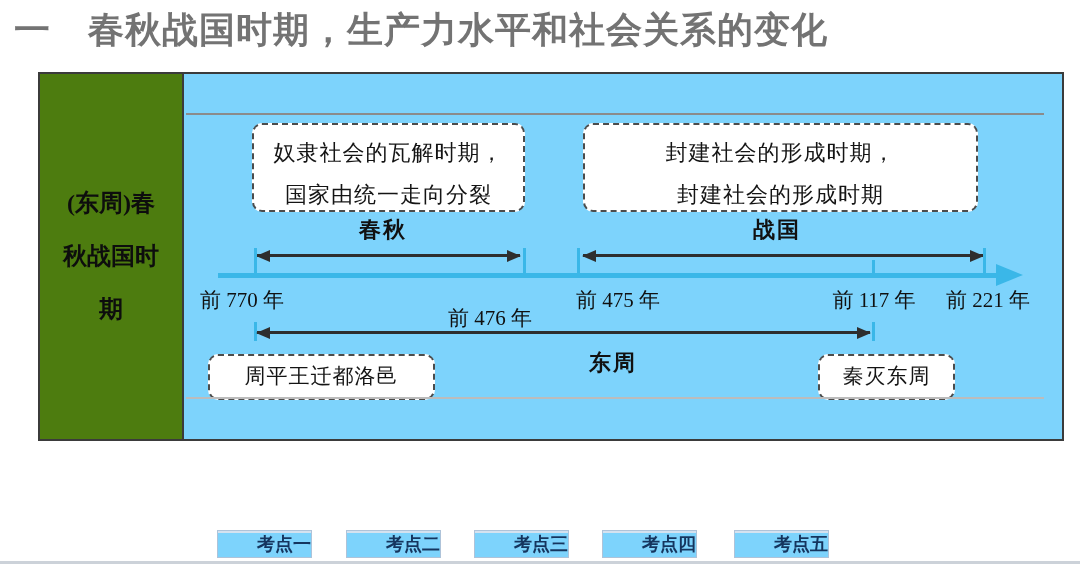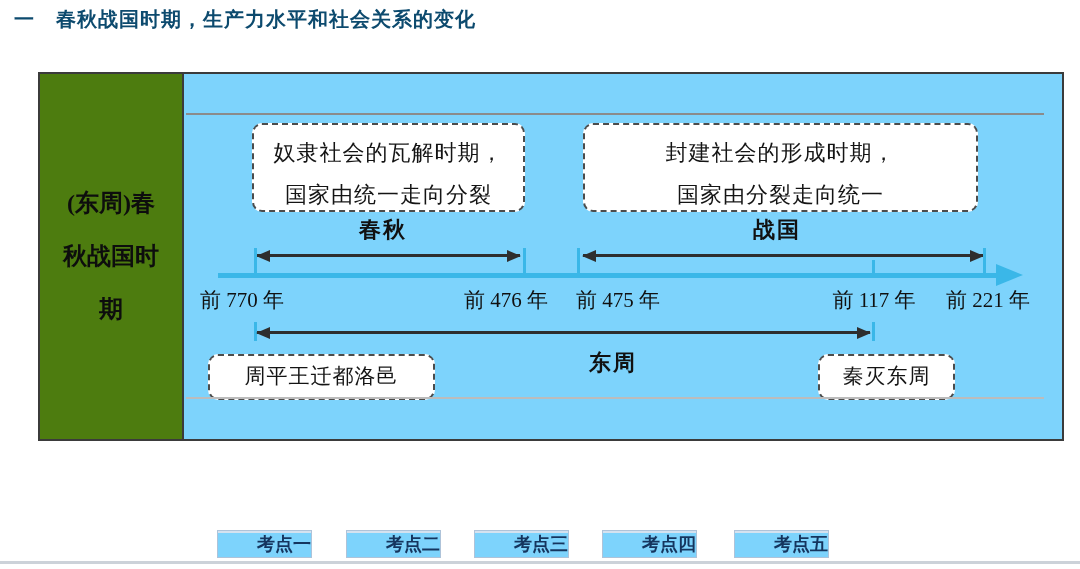--- a/index.html
+++ b/index.html
@@ -4,21 +4,21 @@
 <style>
   html,body { margin:0; padding:0; }
   body {
     width:1080px; height:569px; position:relative; overflow:hidden;
     background:#ffffff;
     font-family:"Liberation Serif","DejaVu Serif",serif;
     color:#111;
   }
   .title {
     position:absolute; left:14px; top:6px;
-    font-size:20px; font-weight:700; letter-spacing:1px; color:#0c4a6e;
+    font-size:36px; font-weight:700; letter-spacing:1px; color:#737373;
     white-space:nowrap;
   }
   
   .panel {
     position:absolute; left:38px; top:72px; width:1022px; height:365px;
     border:2px solid #3b3b3b; display:flex; background:#fff;
   }
   .sidebar {
     width:142px; background:#4d7c0f; border-right:2px solid #3b3b3b;
     display:flex; align-items:center; justify-content:center; flex:0 0 auto;
@@ -73,21 +73,21 @@
   .tick-256 { left:688px; top:186px; height:16px; }
   .tick-221 { left:799px; top:174px; height:28px; }
   .tick-b-770 { left:70px;  top:248px; height:19px; }
   .tick-b-256 { left:688px; top:248px; height:19px; }
 
   .date {
     position:absolute; top:212px; transform:translateX(-50%);
     font-size:21px; white-space:nowrap; color:#101010;
   }
   .date-0 { left:58px; }
-  .date-1 { left:322px; }
+  .date-1 { left:306px;margin-top:18px; }
   .date-2 { left:434px; }
   .date-3 { left:690px; }
   .date-4 { left:804px; }
 
   .event-box { top:280px; height:46px; font-size:21px; line-height:41px; letter-spacing:1px; }
   .event-start { left:24px;  width:227px; }
   .event-end   { left:634px; width:137px; }
   .span-label {
     position:absolute; left:429px; top:274px; transform:translateX(-50%);
     font-size:22px; font-weight:700; letter-spacing:2px; white-space:nowrap;
@@ -119,21 +119,21 @@
 
   <div class="content">
     <div class="rule rule-top"></div>
 
     <div class="dashed-box era-box era-box-1">
       <div>奴隶社会的瓦解时期，</div>
       <div>国家由统一走向分裂</div>
     </div>
     <div class="dashed-box era-box era-box-2">
       <div>封建社会的形成时期，</div>
-      <div>国家由分裂走向统一</div>
+      <div>封建社会的形成时期</div>
     </div>
 
     <div class="era-label era-label-1">春秋</div>
     <div class="era-label era-label-2">战国</div>
 
     <div class="dbl-arrow arrow-spring"></div>
     <div class="dbl-arrow arrow-warring"></div>
 
     <div class="timeline-line"></div>
     <div class="timeline-head"></div>

